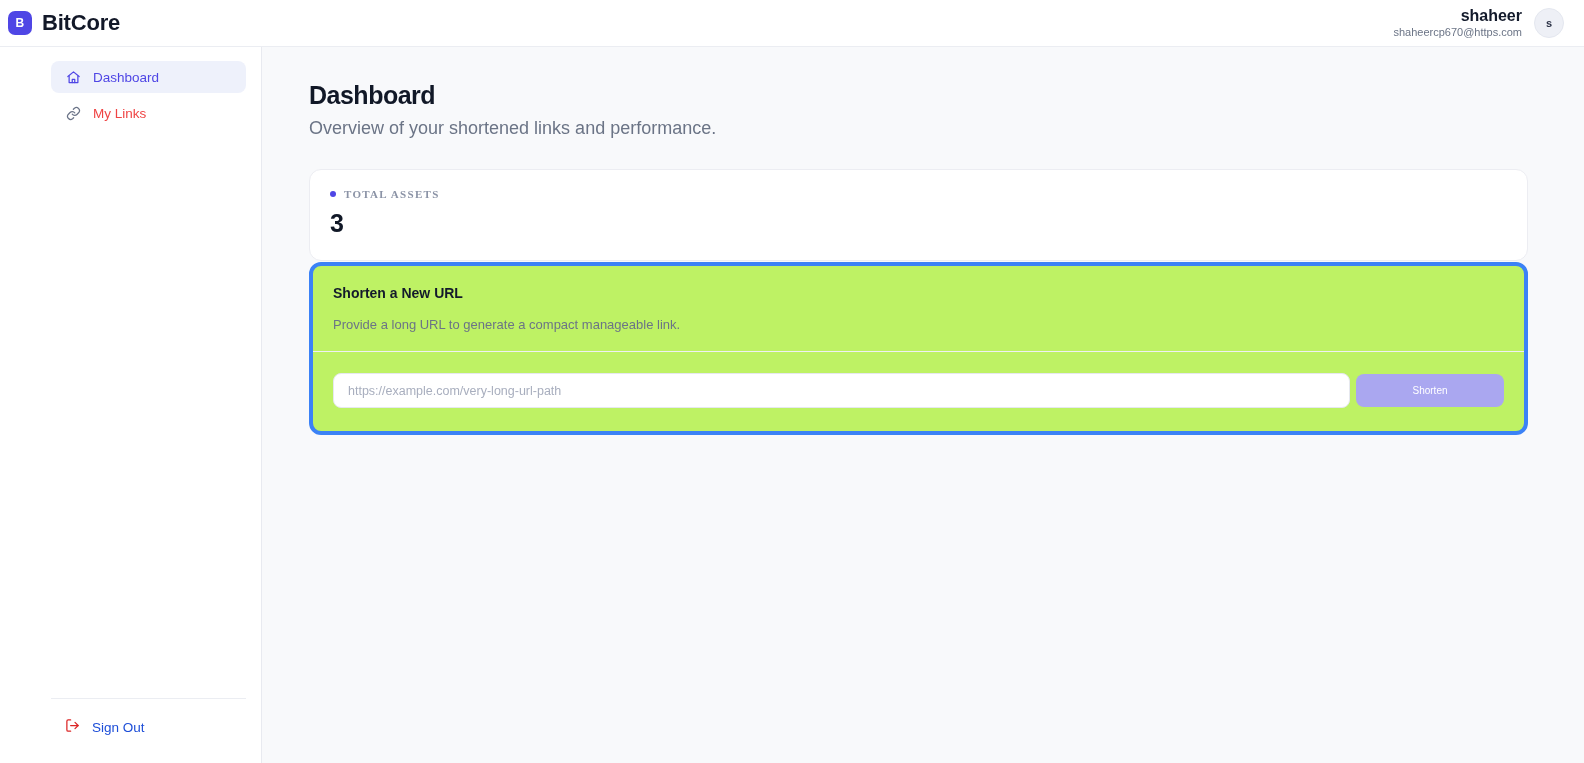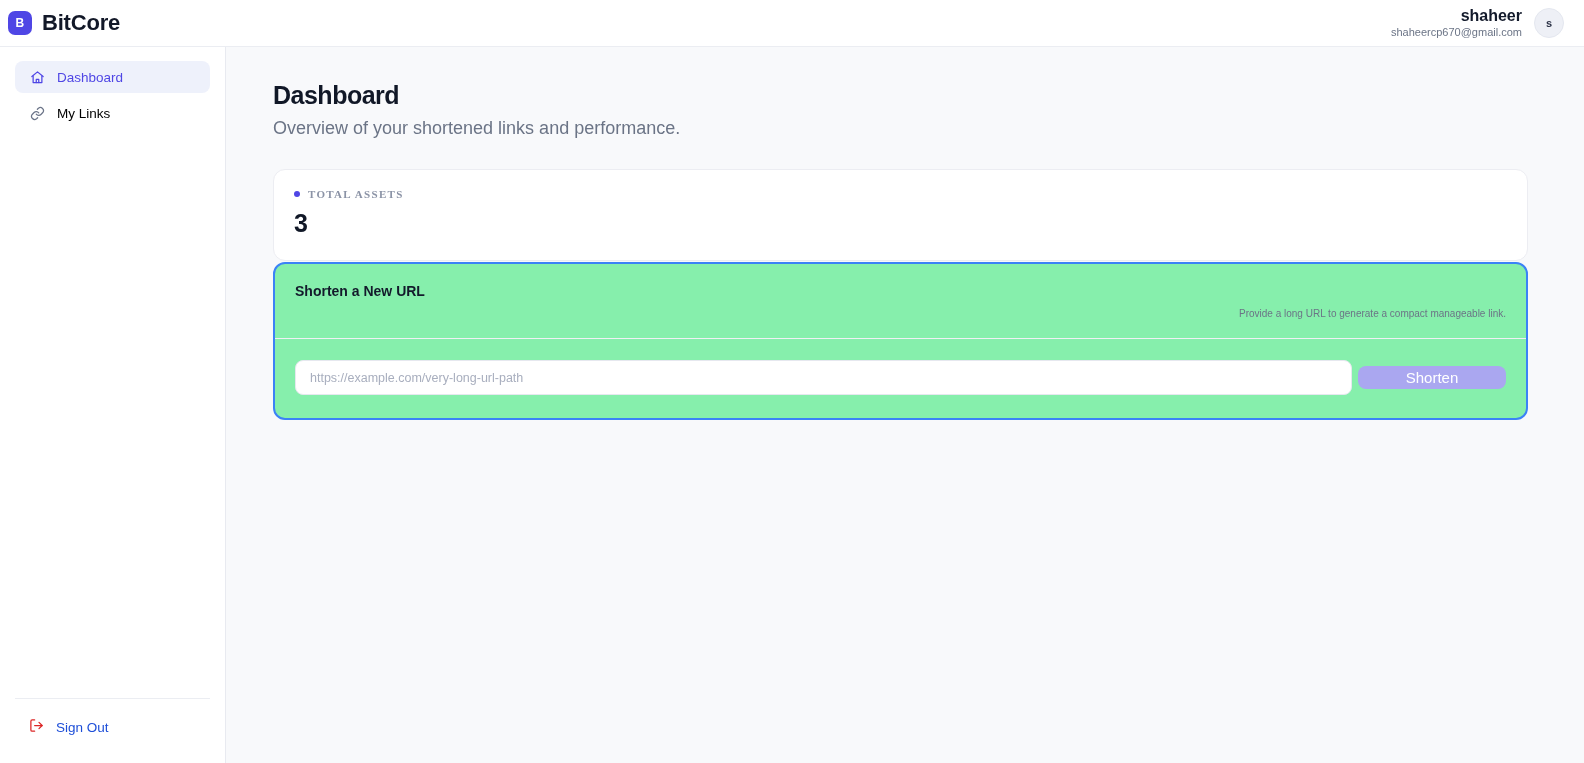--- a/index.html
+++ b/index.html
@@ -101,20 +101,21 @@
     font-size: 11px;
     font-weight: bold;
     color: #2b3246;
   }
 
   
   .body-split {
     flex: 1;
     display: flex;
     min-height: 0;
+    padding-left: 36px;
   }
 
   
   .sidebar {
     width: 226px;
     min-width: 226px;
     background: #ffffff;
     border-right: 1px solid #e8eaf0;
     display: flex;
     flex-direction: column;
@@ -129,21 +130,21 @@
 
   .nav-item {
     display: flex;
     align-items: center;
     gap: 12px;
     height: 32px;
     padding: 0 14px;
     border-radius: 8px;
     cursor: pointer;
     font-size: 13.5px;
-    color: #000000;
+    color: #ef4444;
   }
 
   .nav-item.active {
     background: #eef1fb;
     color: #4f46e5;
     font-weight: normal;
   }
 
   .nav-item .ico {
     width: 16px;
@@ -242,43 +243,42 @@
   .stat-value {
     font-size: 25px;
     font-weight: bold;
     color: #111827;
     margin-top: 9px;
     letter-spacing: -0.3px;
   }
 
   
   .shorten-card {
-    background: #86efac;
-    border: 2px solid #3b82f6;
+    background: #bef264;
+    border: 4px solid #3b82f6;
     border-radius: 12px;
     margin-top: 1px;
     padding: 0;
   }
 
   .shorten-head {
     padding: 19px 20px 19px 20px;
     border-bottom: 1px solid #eff0f4;
   }
 
   .shorten-title {
     font-size: 14px;
     font-weight: bold;
     color: #131a2b;
   }
 
   .shorten-sub {
-    font-size: 10px;
+    font-size: 13px;
     color: #6b7486;
-    margin-top: 9px;
-    text-align: right;
+    margin-top: 16px;
   }
 
   .shorten-body {
     padding: 21px 20px 23px 20px;
     display: flex;
     align-items: center;
     gap: 6px;
   }
 
   .url-input {
@@ -291,45 +291,45 @@
     font-family: "Liberation Sans", sans-serif;
     font-size: 12.5px;
     color: #131a2b;
     outline: none;
   }
 
   .url-input::placeholder { color: #a8aebe; }
 
   .shorten-btn {
     width: 148px;
-    height: 23px;
+    height: 33px;
     border: none;
     border-radius: 8px;
     background: #aaa7f0;
     color: #ffffff;
     font-family: "Liberation Sans", sans-serif;
-    font-size: 15px;
+    font-size: 10px;
     cursor: default;
   }
 </style>
 </head>
 <body>
 
 <div class="app">
 
   <header class="topbar">
     <div class="brand">
       <div class="brand-logo">B</div>
       <div class="brand-name">BitCore</div>
     </div>
 
     <div class="user-area">
       <div class="user-meta">
         <span class="user-name">shaheer</span>
-        <span class="user-email">shaheercp670@gmail.com</span>
+        <span class="user-email">shaheercp670@https.com</span>
       </div>
       <div class="avatar">s</div>
     </div>
   </header>
 
   <div class="body-split">
 
     <aside class="sidebar">
       <nav class="nav">
 

